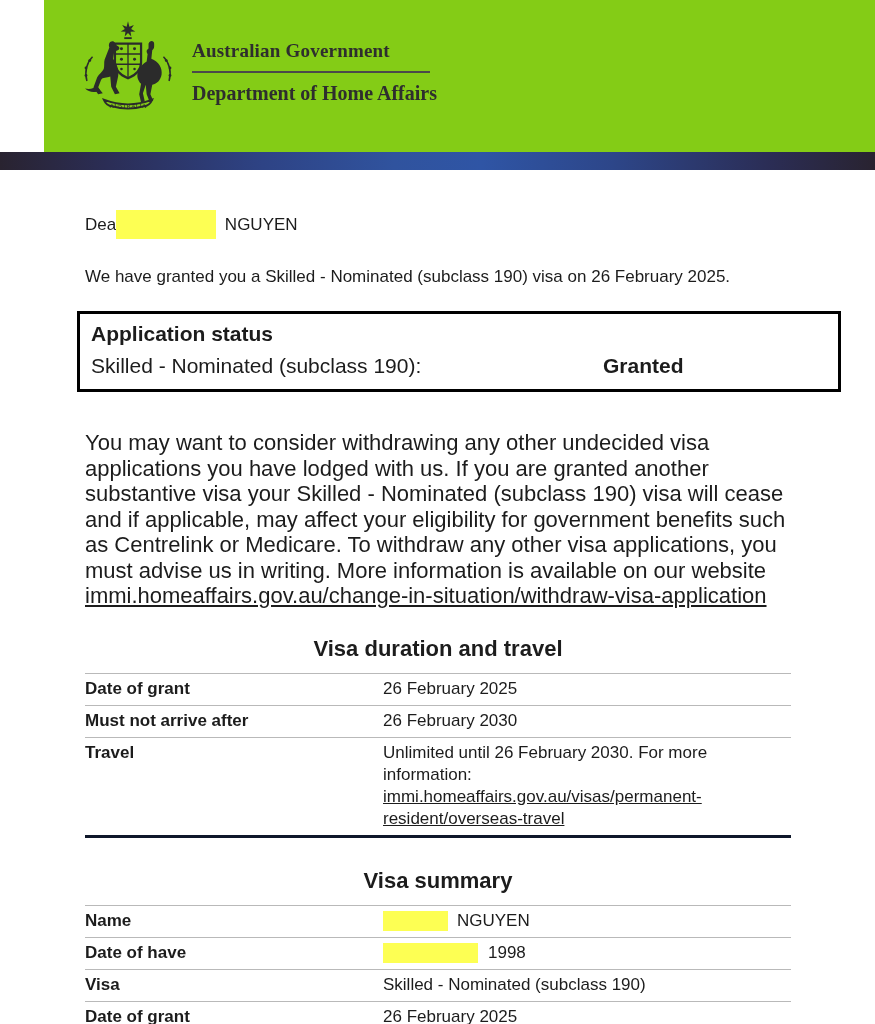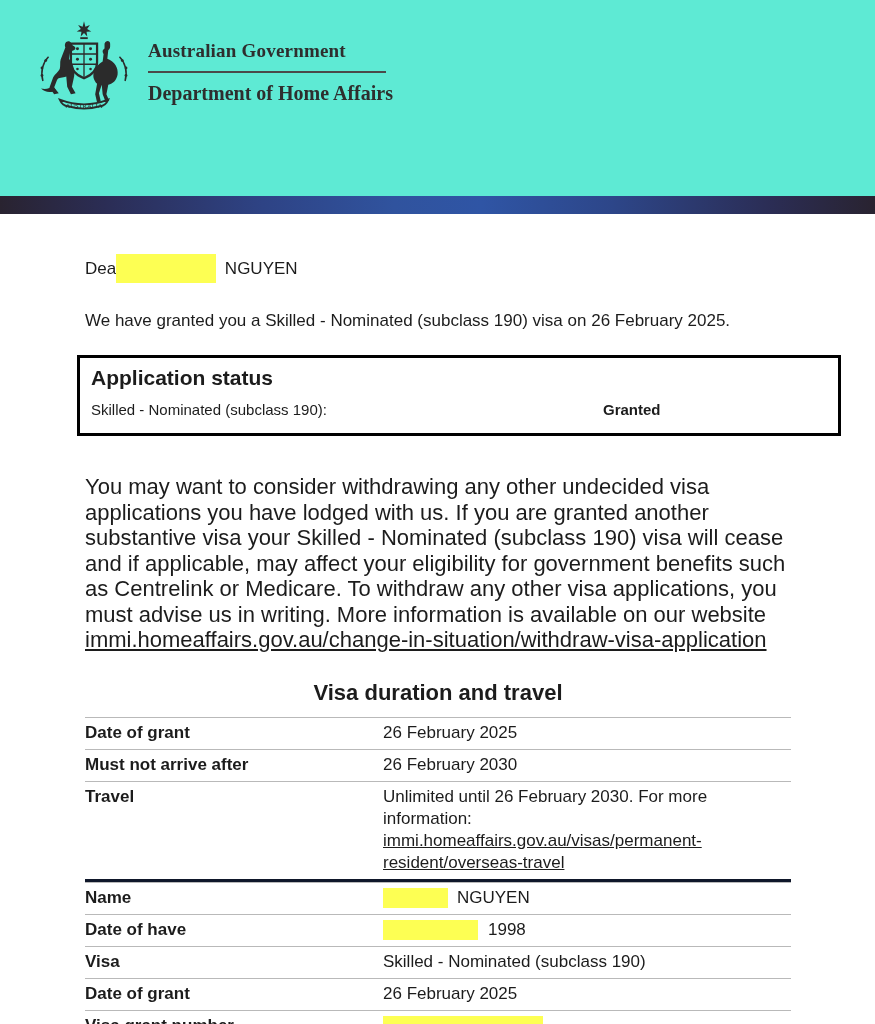--- a/index.html
+++ b/index.html
@@ -8,23 +8,24 @@
     position: relative;
     width: 875px;
     height: 1024px;
     overflow: hidden;
     background: #ffffff;
     font-family: "Liberation Sans", sans-serif;
     color: #1c1c1c;
   }
   
   .masthead {
-    height: 196px;
-    background: #5eead4;
+    height: 152px;
+    background: #84cc16;
     position: relative;
+    margin-left: 44px;
   }
   .crest {
     position: absolute;
     left: 28px;
     top: 18px;
   }
   .masthead-text {
     position: absolute;
     left: 148px;
     top: 40px;
@@ -70,21 +71,21 @@
   .intro { margin-top: 26px; line-height: 22px; }
   
   .status-box {
     margin-top: 23px;
     margin-left: -8px;
     width: 764px;
     border: 3px solid #000;
     padding: 7px 11px 11px 11px;
   }
   .status-title { font-size: 21px; font-weight: bold; line-height: 26px; }
-  .status-row { position: relative; margin-top: 7px; font-size: 15px; line-height: 24px; }
+  .status-row { position: relative; margin-top: 7px; font-size: 21px; line-height: 24px; }
   .status-granted { position: absolute; left: 512px; top: 0; font-weight: bold; }
   
   .withdraw { margin-top: 38px; font-size: 22px; line-height: 25.5px; overflow-wrap: anywhere; }
   .doclink { color: #1c1c1c; text-decoration: underline; }
   
   .section-title { font-size: 22px; font-weight: bold; margin-top: 27px; margin-bottom: 11px; text-align: center; }
   .tbl { border-bottom: 3px solid #0f172a; }
   .tbl .row { display: flex; border-top: 1px solid #b9b9b9; padding: 4px 0 5px 0; }
   .tbl .lbl { flex: 0 0 274px; font-weight: bold; line-height: 22px; padding-right: 10px; }
   .tbl .val { flex: 1; line-height: 22px; overflow-wrap: anywhere; margin-left: 24px; }
@@ -168,20 +169,21 @@
       <div class="row">
         <div class="lbl">Must not arrive after</div>
         <div class="val">26 February 2030</div>
       </div>
       <div class="row">
         <div class="lbl">Travel</div>
         <div class="val"><span>Unlimited until 26 February 2030. For more information: </span><a href="#" class="doclink">immi.homeaffairs.gov.au/visas/permanent-resident/overseas-travel</a></div>
       </div>
     </div>
 
+    <h2 class="section-title summary-gap">Visa summary</h2>
     <div class="tbl">
       <div class="row">
         <div class="lbl">Name</div>
         <div class="val"><span class="redact redact-inline w65"></span><span>NGUYEN</span></div>
       </div>
       <div class="row">
         <div class="lbl">Date of have</div>
         <div class="val"><span class="redact redact-inline w95"></span><span>1998</span></div>
       </div>
       <div class="row">

